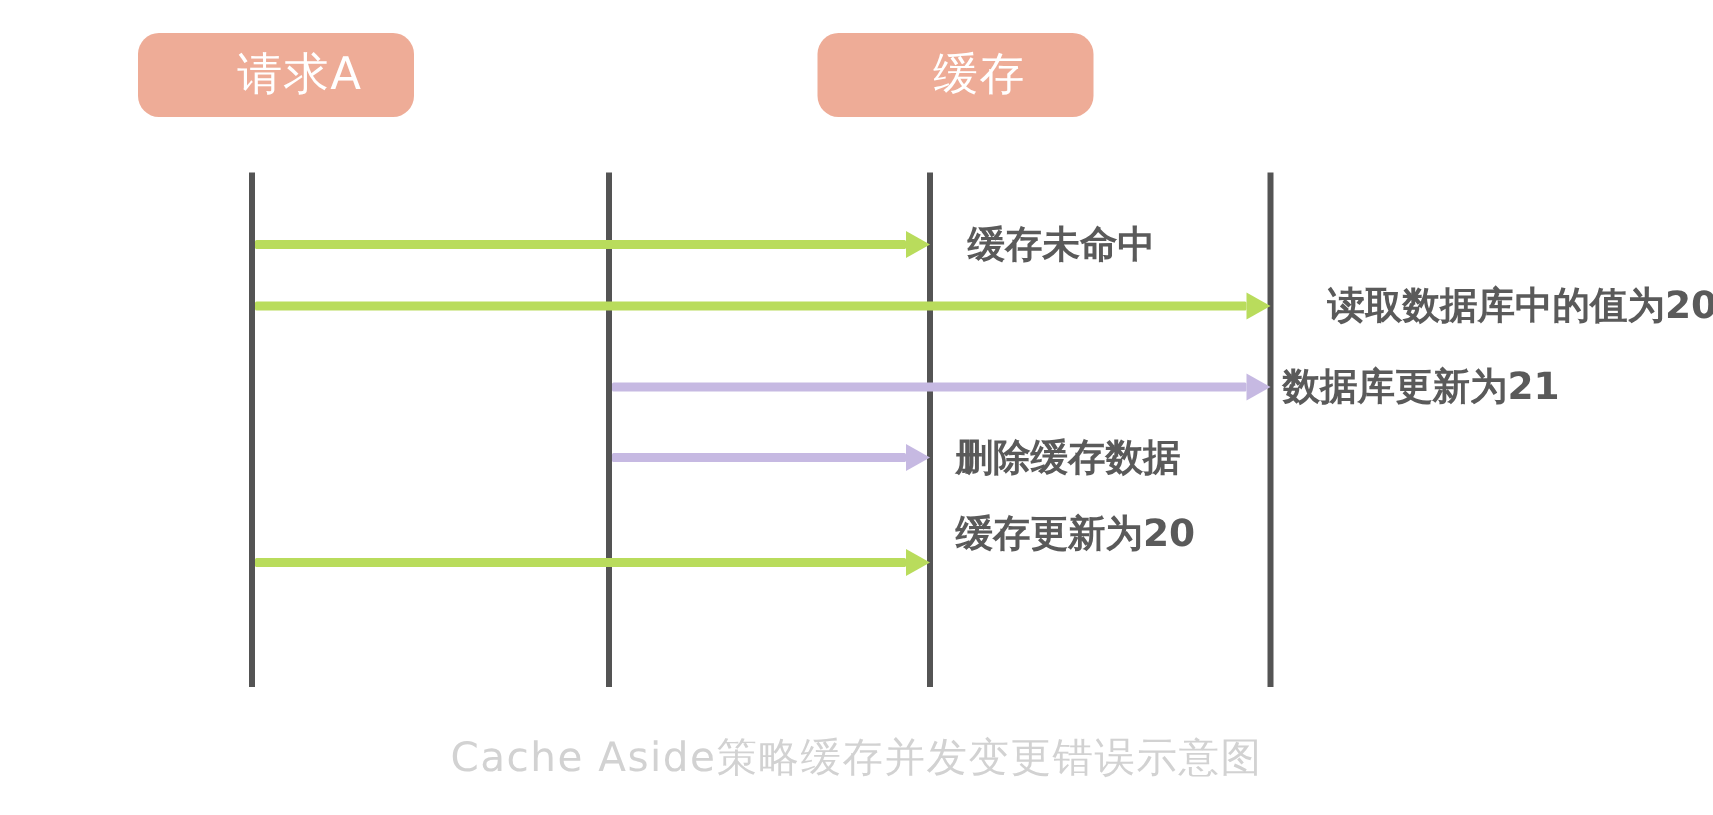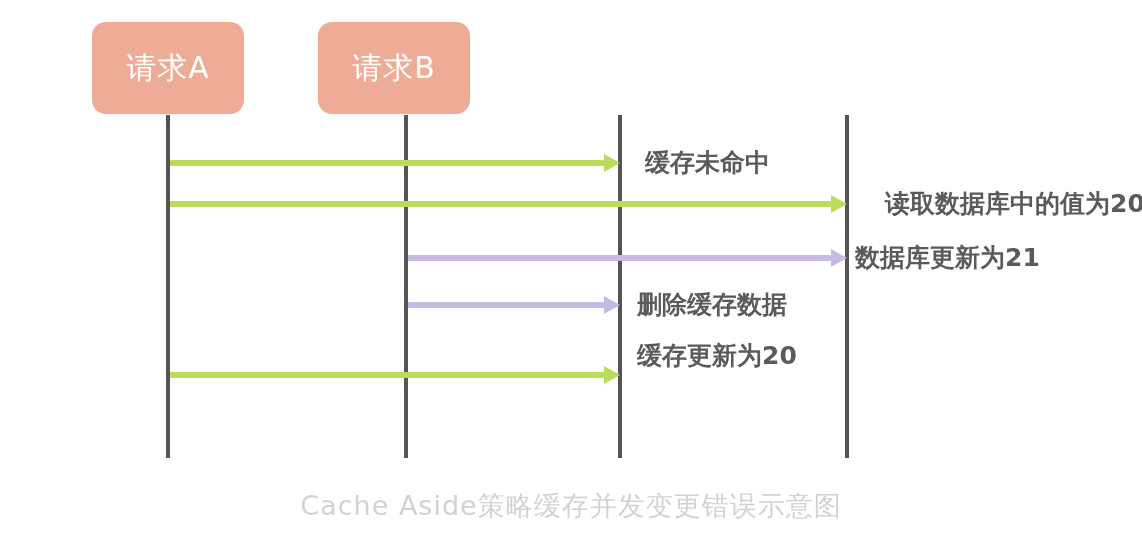--- a/index.html
+++ b/index.html
@@ -16,26 +16,27 @@
     height: 543px;
     background: #ffffff;
     overflow: hidden;
   }
 
   
   .participant {
     position: absolute;
     top: 22px;
     width: 152px;
-    height: 92px;
+    height: 56px;
     border-radius: 14px;
     background: #eeac97;
     display: flex;
     align-items: center;
     justify-content: center;
+    padding-left: 32px;
   }
   .participant-label {
     color: #ffffff;
     font-size: 30px;
     font-family: "DejaVu Sans", sans-serif;
     letter-spacing: 1px;
     line-height: 1;
     white-space: nowrap;
   }
 
@@ -91,22 +92,22 @@
   }
 </style>
 </head>
 <body>
 
 <div id="diagram-root">
 
   <div class="participant" style="left:92px;">
     <span class="participant-label">请求A</span>
   </div>
-  <div class="participant" style="left:318px;">
-    <span class="participant-label">请求B</span>
+  <div class="participant" style="left:545px;">
+    <span class="participant-label">缓存</span>
   </div>
 
   <div class="lifeline" style="left:166px;"></div>
   <div class="lifeline" style="left:404px;"></div>
   <div class="lifeline" style="left:618px;"></div>
   <div class="lifeline" style="left:845px;"></div>
 
   <div class="msg-green">
     <div class="message-line" style="left:170px; top:160px; width:434px;"></div>
     <div class="message-head" style="left:604px; top:154px;"></div>

